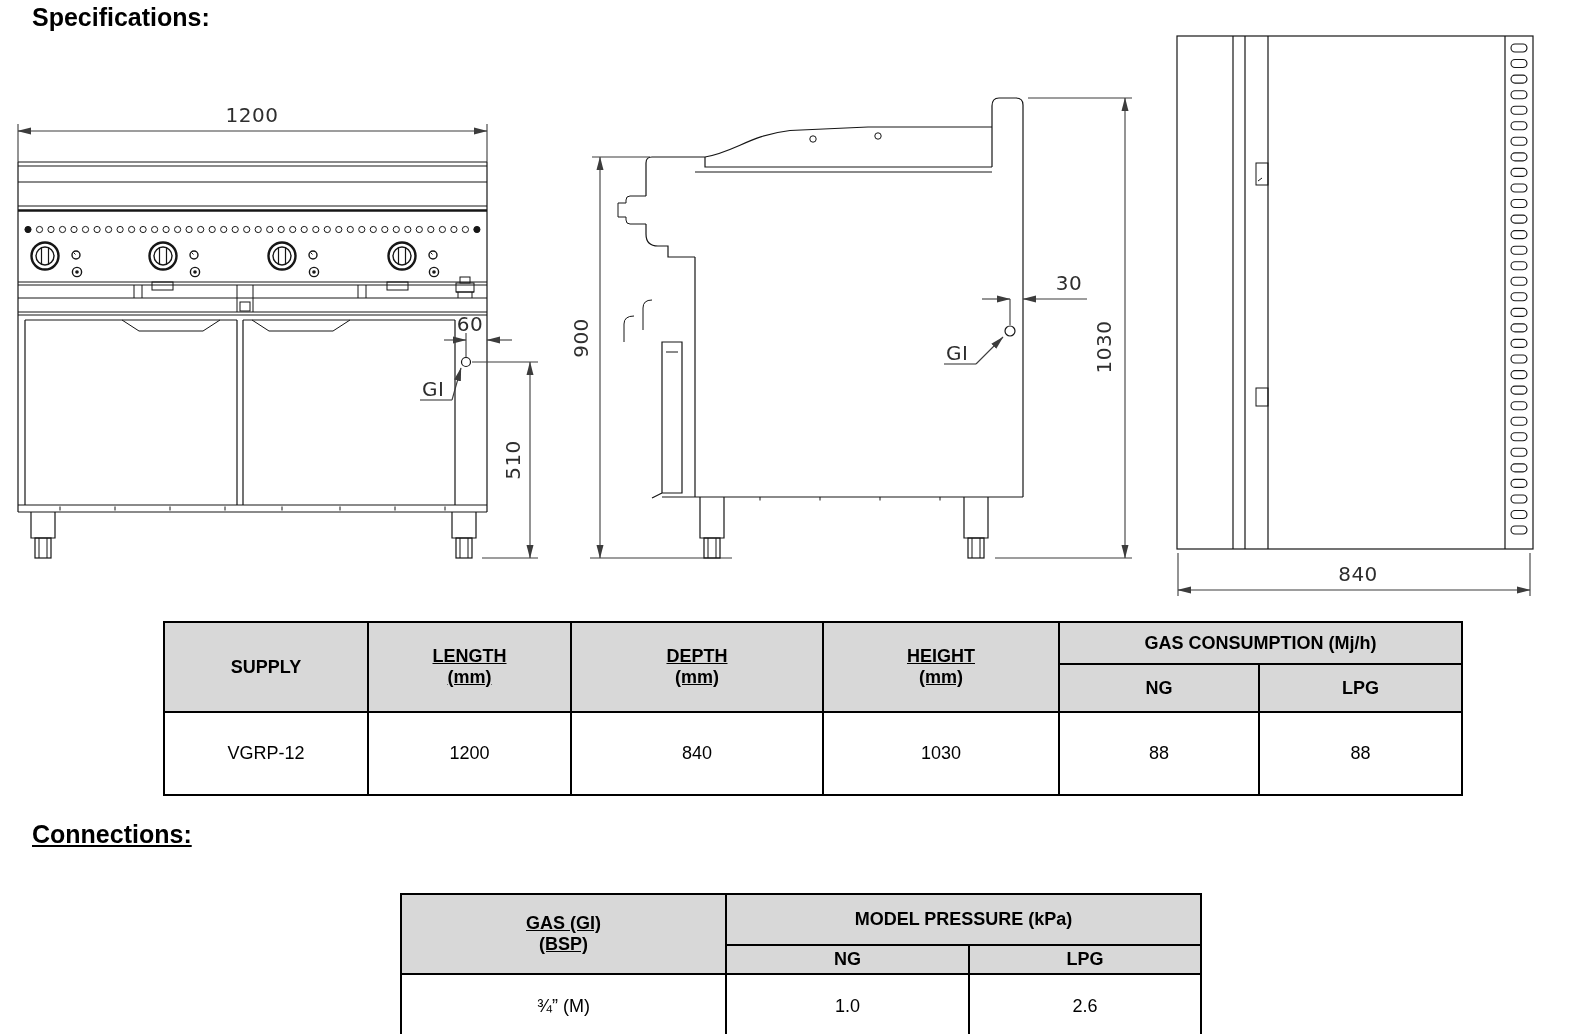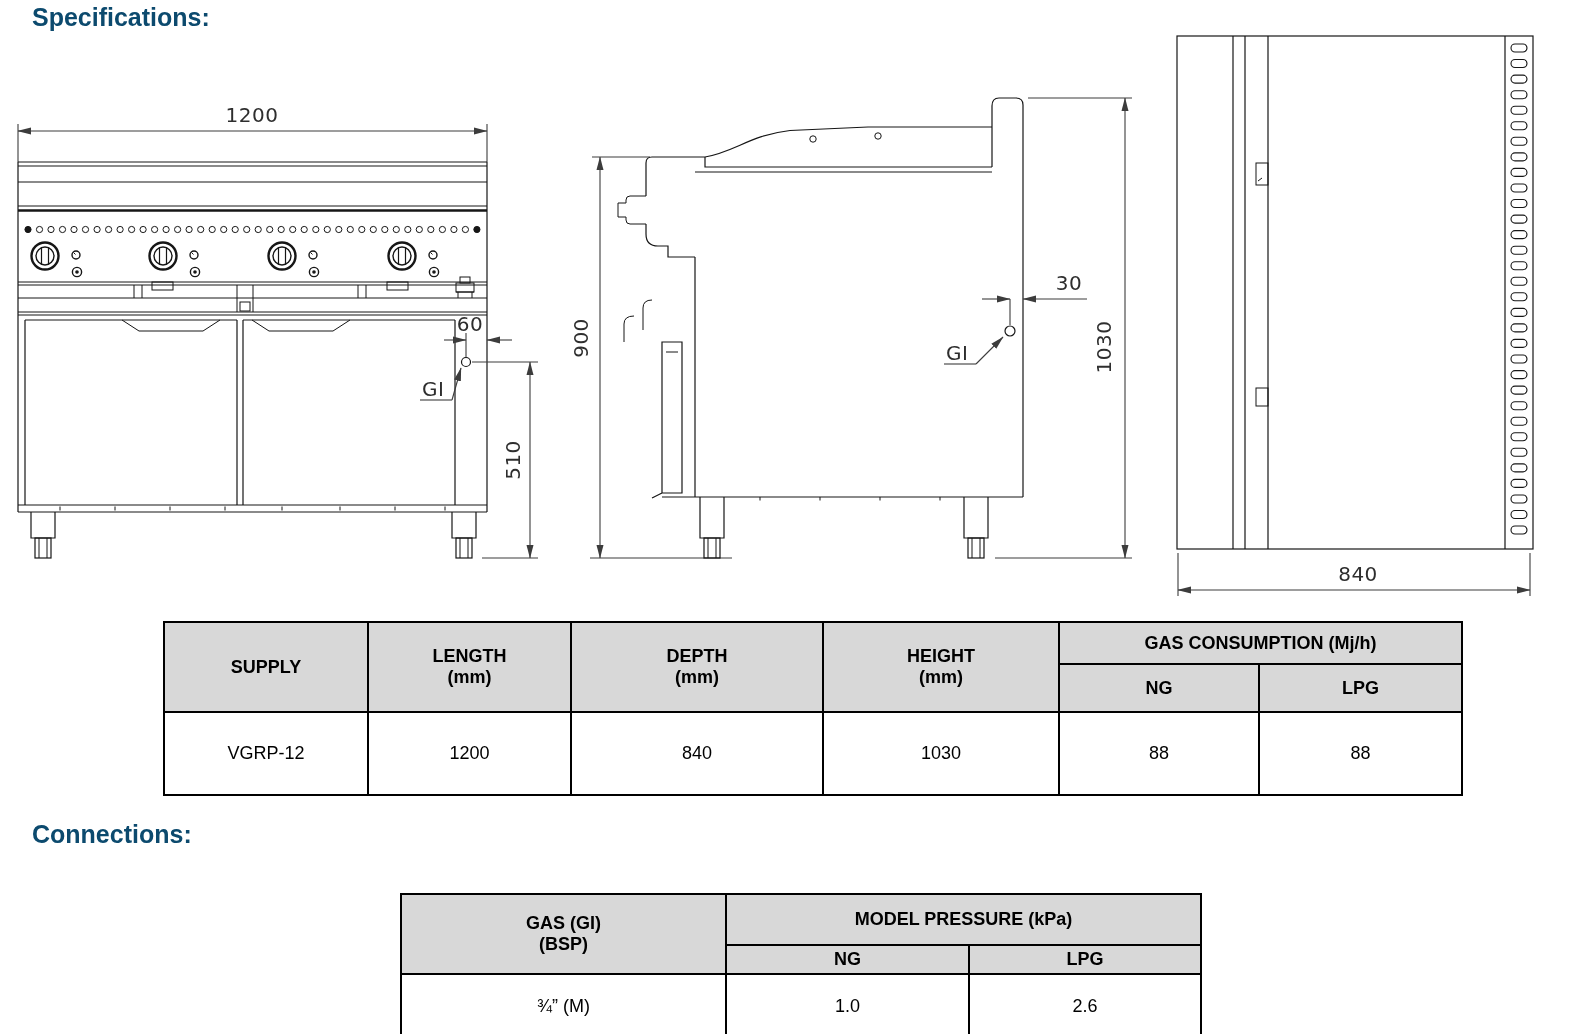--- a/index.html
+++ b/index.html
@@ -1,41 +1,41 @@
 <!DOCTYPE html>
 <html><head>
 <meta charset="utf-8">
 <style>
   html,body{margin:0;padding:0;background:#fff;}
   #page{position:relative;width:1576px;height:1034px;background:#ffffff;
         font-family:"Liberation Sans", sans-serif;overflow:hidden;}
-  .heading{position:absolute;font-size:25px;font-weight:bold;color:#0c4a6e;
+  .heading{position:absolute;font-size:25px;font-weight:bold;color:#000000;
            font-family:"Liberation Sans", sans-serif;}
   #spec-heading{left:32px;top:3px;}
-  #conn-heading{left:32px;top:820px;}
+  #conn-heading{left:32px;top:820px;text-decoration:underline;}
   #drawing-svg{position:absolute;left:0;top:0;}
 
   
   .ln{fill:none;stroke:#161616;stroke-width:1.2px;}
   .lnA{fill:none;stroke:#161616;stroke-width:2.4px;}
   .lnT{fill:none;stroke:#161616;stroke-width:1px;}
   .dim{fill:none;stroke:#3c3c3c;stroke-width:1.1px;}
   .dimtxt{font-family:"DejaVu Sans", sans-serif;font-size:20px;font-weight:400;
           fill:#2e2e2e;letter-spacing:0.5px;}
 
   
   table{border-collapse:collapse;table-layout:fixed;}
   .datatable{position:absolute;background:#fff;}
   .datatable th,.datatable td{border:2px solid #000;text-align:center;vertical-align:middle;
       font-family:"Liberation Sans", sans-serif;font-size:18px;color:#000;padding:0 4px;}
   .datatable th{background:#d8d8d8;font-weight:bold;}
   .datatable td{background:#fff;font-weight:normal;}
   #spec-table{left:163px;top:621px;width:1298px;}
   #conn-table{left:400px;top:877px;width:800px;margin-top:16px;}
-  .unit{display:block;}
+  .unit{display:block;text-decoration:underline;}
 </style>
 </head>
 <body>
 
 <div id="page">
 
   <div class="heading" id="spec-heading">Specifications:</div>
 
   <svg id="drawing-svg" width="1576" height="612" viewBox="0 0 1576 612">
     <defs>

